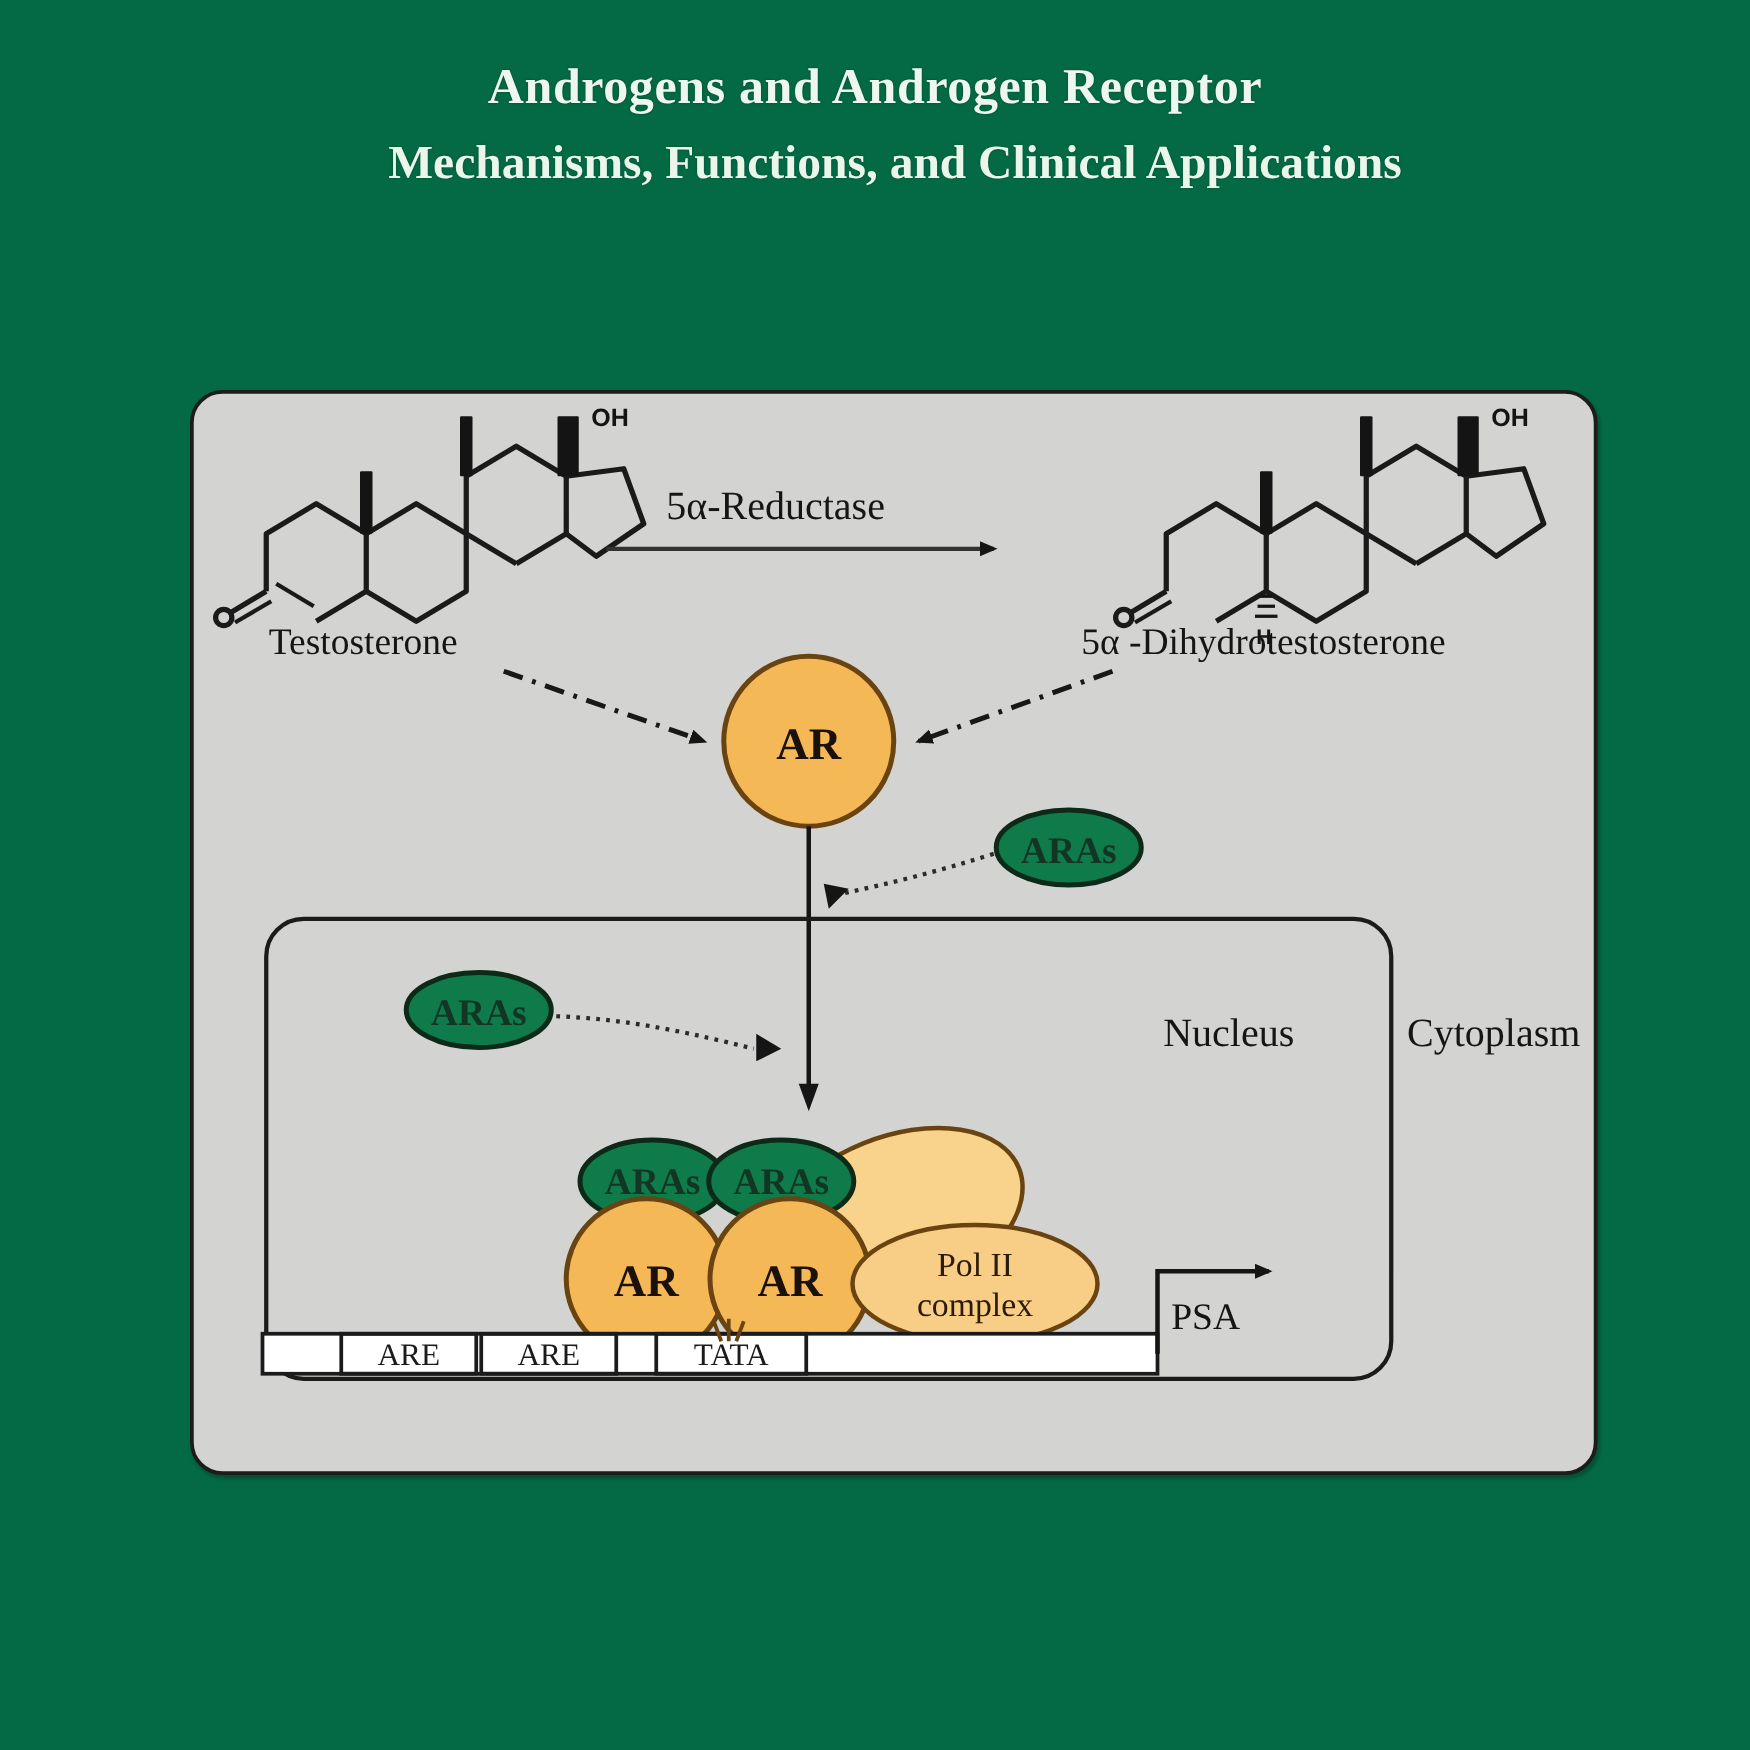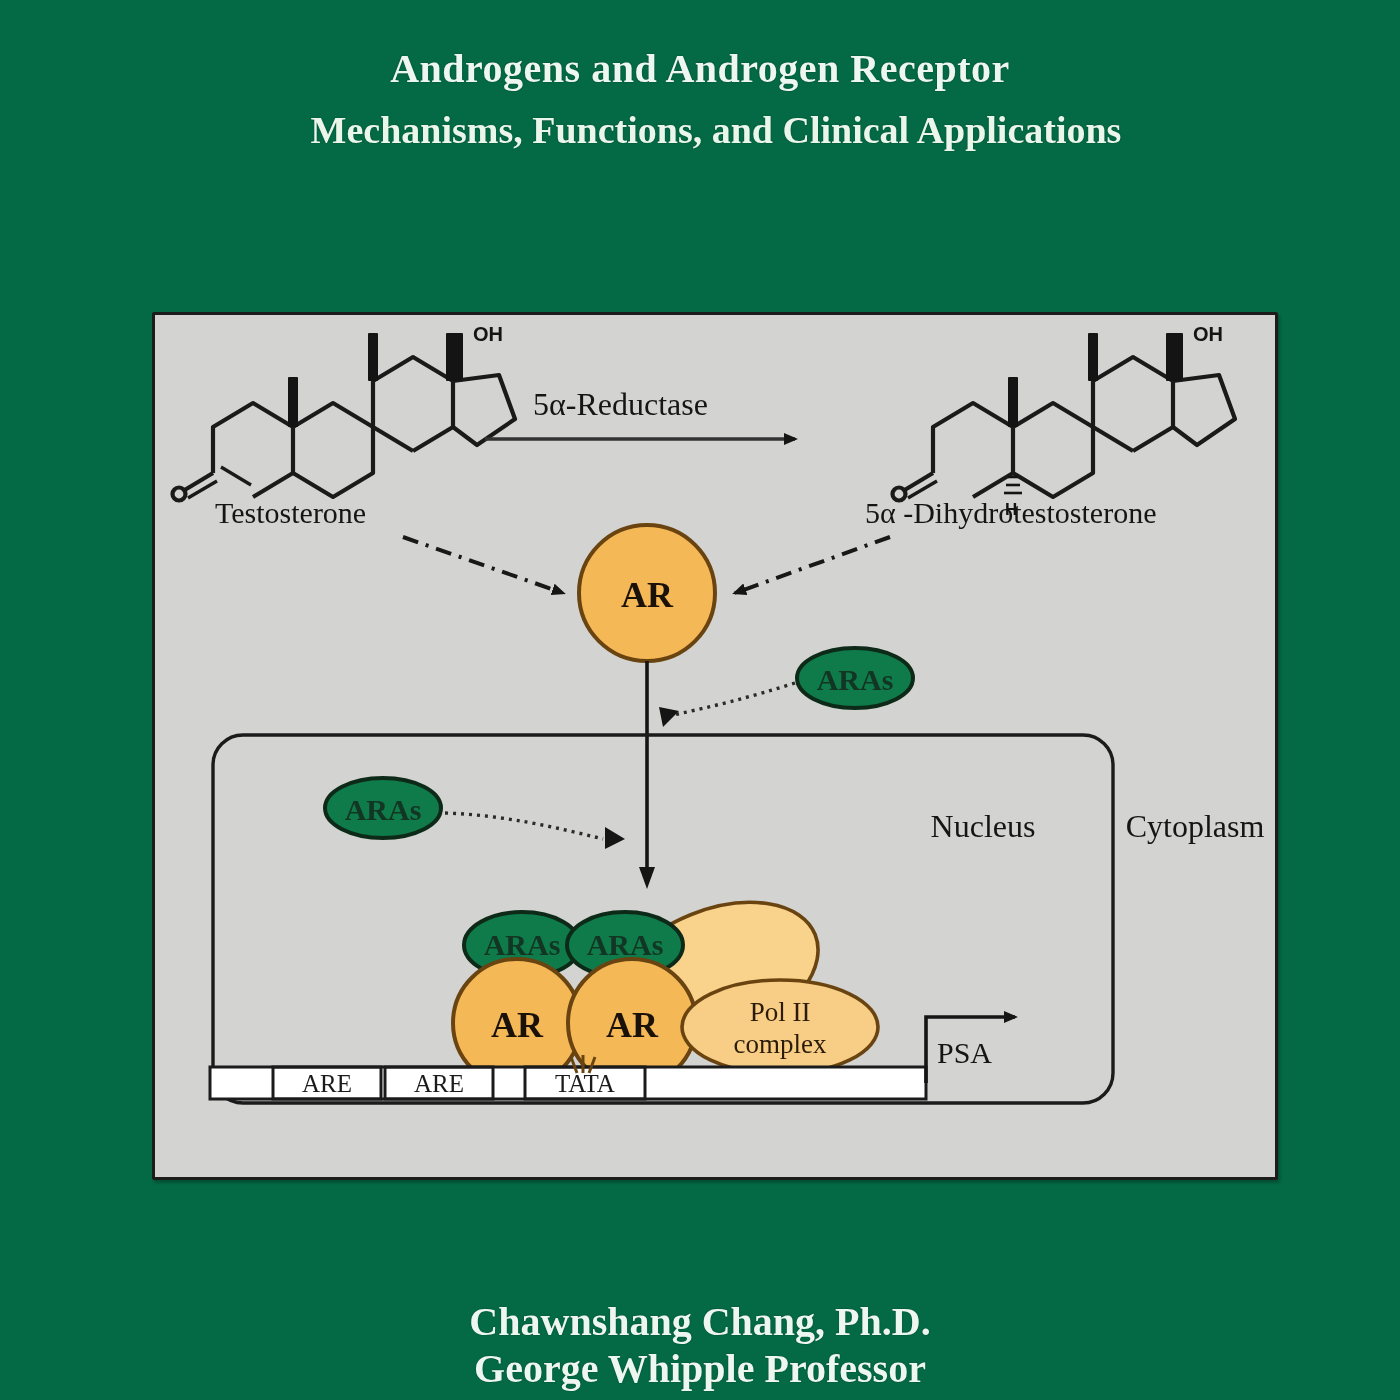--- a/index.html
+++ b/index.html
@@ -48,21 +48,21 @@
     color:#eef7ef;font-size:40px;font-weight:bold;line-height:1.18;
     text-shadow:0 0 2px rgba(0,0,0,0.3);
   }
 
   
   .diagram-panel{
     position:absolute;
     left:152px;top:312px;width:1126px;height:868px;
     background:#d3d3d1;
     border:3px solid #1c1c1c;
-    border-radius:2px;
+    border-radius:26px;
     box-sizing:border-box;
     box-shadow:2px 3px 3px rgba(0,0,0,0.25);
   }
   .diagram-svg{position:absolute;left:0;top:0;}
 </style>
 </head>
 <body>
 
 <div class="cover">
 
@@ -198,18 +198,14 @@
 
       <polyline points="771,768 771,702 860,702" fill="none" stroke="#151515" stroke-width="3.6" marker-end="url(#solidArrowSm)"></polyline>
       <text x="782" y="748" font-family="Liberation Serif, serif" font-size="30" fill="#151515">PSA</text>
 
       <text x="828" y="522" text-anchor="middle" font-family="Liberation Serif, serif" font-size="32" fill="#151515">Nucleus</text>
       <text x="1040" y="522" text-anchor="middle" font-family="Liberation Serif, serif" font-size="32" fill="#151515">Cytoplasm</text>
     </svg>
 
   </div>
 
-  <div class="author-block">
-    <div class="author-name">Chawnshang Chang, Ph.D.</div>
-    <div class="author-role">George Whipple Professor</div>
-  </div>
 
 </div>
 
 </body></html>

